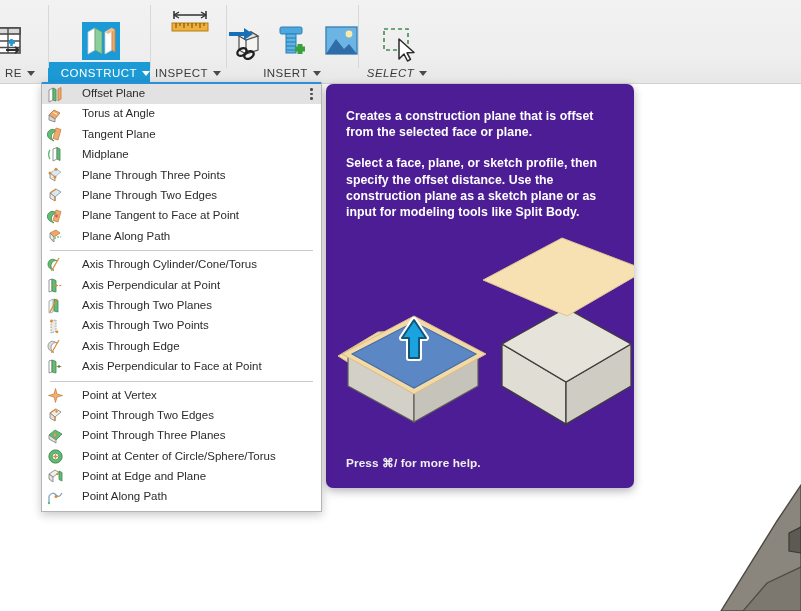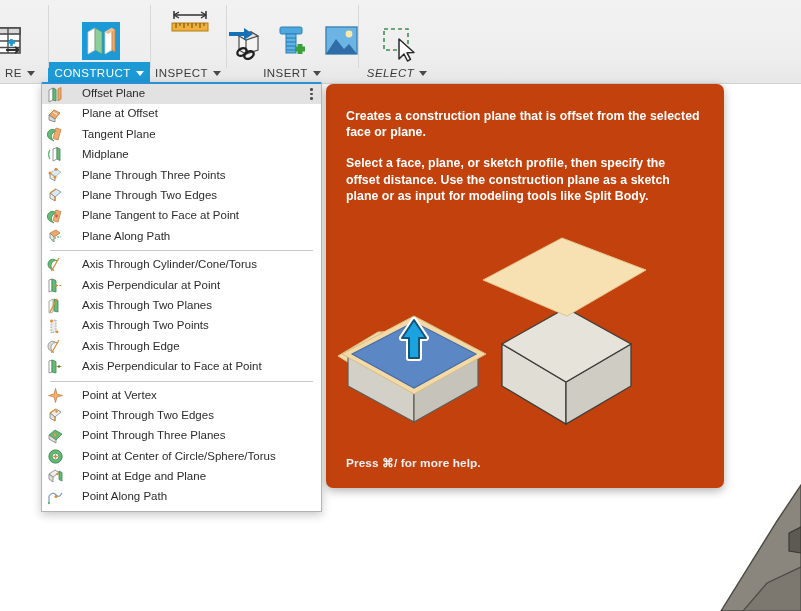--- a/index.html
+++ b/index.html
@@ -27,21 +27,21 @@
     content: ""; position: absolute; left: 0; top: 10px; bottom: 16px; width: 1px;
     background: #d8d8d8;
   }
   .tb-icons { display: flex; align-items: flex-end; gap: 9px; height: 52px; padding-bottom: 2px; }
   .tb-icon { width: 40px; height: 40px; position: relative; display:block; }
   .tb-label {
     font-size: 11.5px; color: #3a3a3a; letter-spacing: .45px;
     height: 22px; line-height: 22px; white-space: nowrap;
     padding: 0 7px; display: flex; align-items: center; gap: 5px;
   }
-  .tb-label.active { background: #1c9ad6; color: #ffffff; width: 100%; justify-content: center; }
+  .tb-label.active { background: #1c9ad6; color: #ffffff; width: 100%; justify-content: flex-end; }
   .caret { display:inline-block; width:0; height:0; border-left:4px solid transparent; border-right:4px solid transparent; border-top:5px solid #4a4a4a; }
   .tb-label.active .caret { border-top-color: #ffffff; }
   .tb-group.construct { width: 102px; padding: 0; }
   .tb-group.construct .tb-label { width: 102px; padding: 0; }
 
   
   .menu {
     position: absolute; left: 41px; top: 82px; width: 281px;
     background: #ffffff;
     border: 1px solid #b4b4b4; border-top: none;
@@ -68,22 +68,22 @@
   .menu-item .mi-dots {
     position: absolute; right: 8px; top: 50%; transform: translateY(-50%);
     display: none; flex-direction: column; gap: 2px; align-items: center;
   }
   .menu-item.selected .mi-dots { display: flex; }
   .mi-dots i { width: 2.6px; height: 2.6px; background: #4a4a4a; border-radius: 50%; display: block; }
   .menu-sep { height: 1px; background: #c9c9c9; margin: 3.5px 8px 3.5px 8px; }
 
   
   .tooltip {
-    position: absolute; left: 326px; top: 84px; width: 398px; height: 404px;
-    background: #c2410c; border-radius: 7px;
+    position: absolute; left: 326px; top: 84px; width: 308px; height: 404px;
+    background: #4c1d95; border-radius: 7px;
     box-shadow: 0 3px 10px rgba(0,0,0,.3);
     color: #ffffff; z-index: 25; overflow: hidden;
   }
   .tt-body { padding: 24px 22px 0 20px; }
   .tt-p {
     font-size: 12.3px; font-weight: bold; line-height: 16.2px;
     color: #ffffff; letter-spacing: .05px;
   }
   .tt-p + .tt-p { margin-top: 15px; }
   .tt-art { position: absolute; left: 0; top: 152px; width: 336px; height: 215px; }
@@ -271,21 +271,21 @@
       </div>
 
       <div class="menu-item">
         <span class="mi-icon">
           <svg width="17" height="17" viewBox="0 0 17 17">
             <polygon points="2,9 7,4 13,7 8,13" fill="#f0a868" stroke="#b5753a" stroke-width=".8"></polygon>
             <polygon points="2,9 2,14 8,16 8,13" fill="#d8d8d4" stroke="#7d7d7d" stroke-width=".8"></polygon>
             <path d="M6.5 6.5 l3.5 1.8" stroke="#ffffff" stroke-width="1"></path>
           </svg>
         </span>
-        <span class="mi-label">Plane at Offset</span>
+        <span class="mi-label">Torus at Angle</span>
       </div>
 
       <div class="menu-item">
         <span class="mi-icon">
           <svg width="17" height="17" viewBox="0 0 17 17">
             <path d="M3 13 a5 5 0 0 1 5 -9 l4 2 a5 5 0 0 0 -5 9 z" fill="#63bb76" stroke="#3f8a50" stroke-width=".8"></path>
             <polygon points="9,2 14,3.5 11,14 6,12.5" fill="#f0a868" stroke="#c2793e" stroke-width=".8" opacity=".95"></polygon>
           </svg>
         </span>
         <span class="mi-label">Tangent Plane</span>

